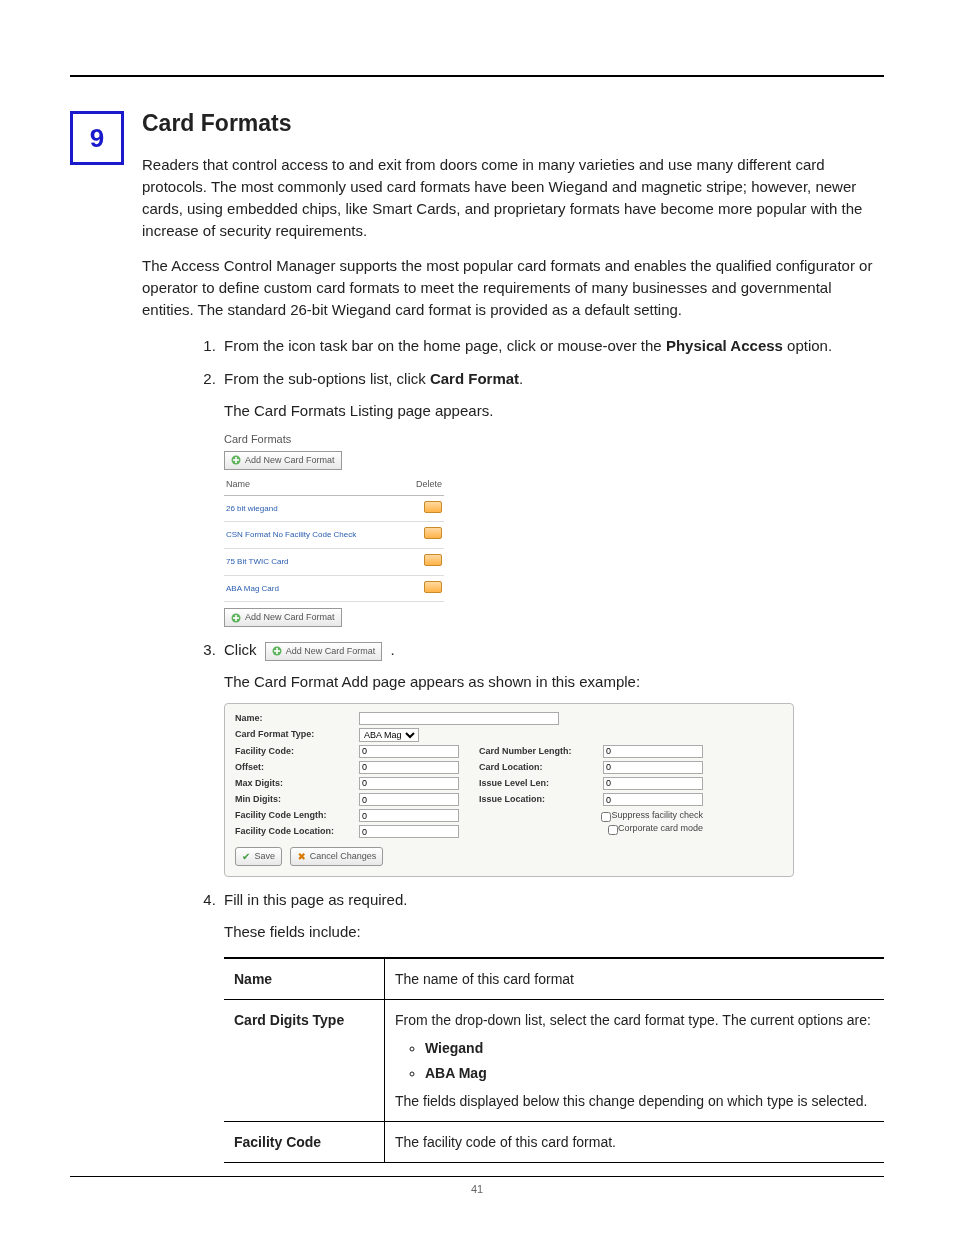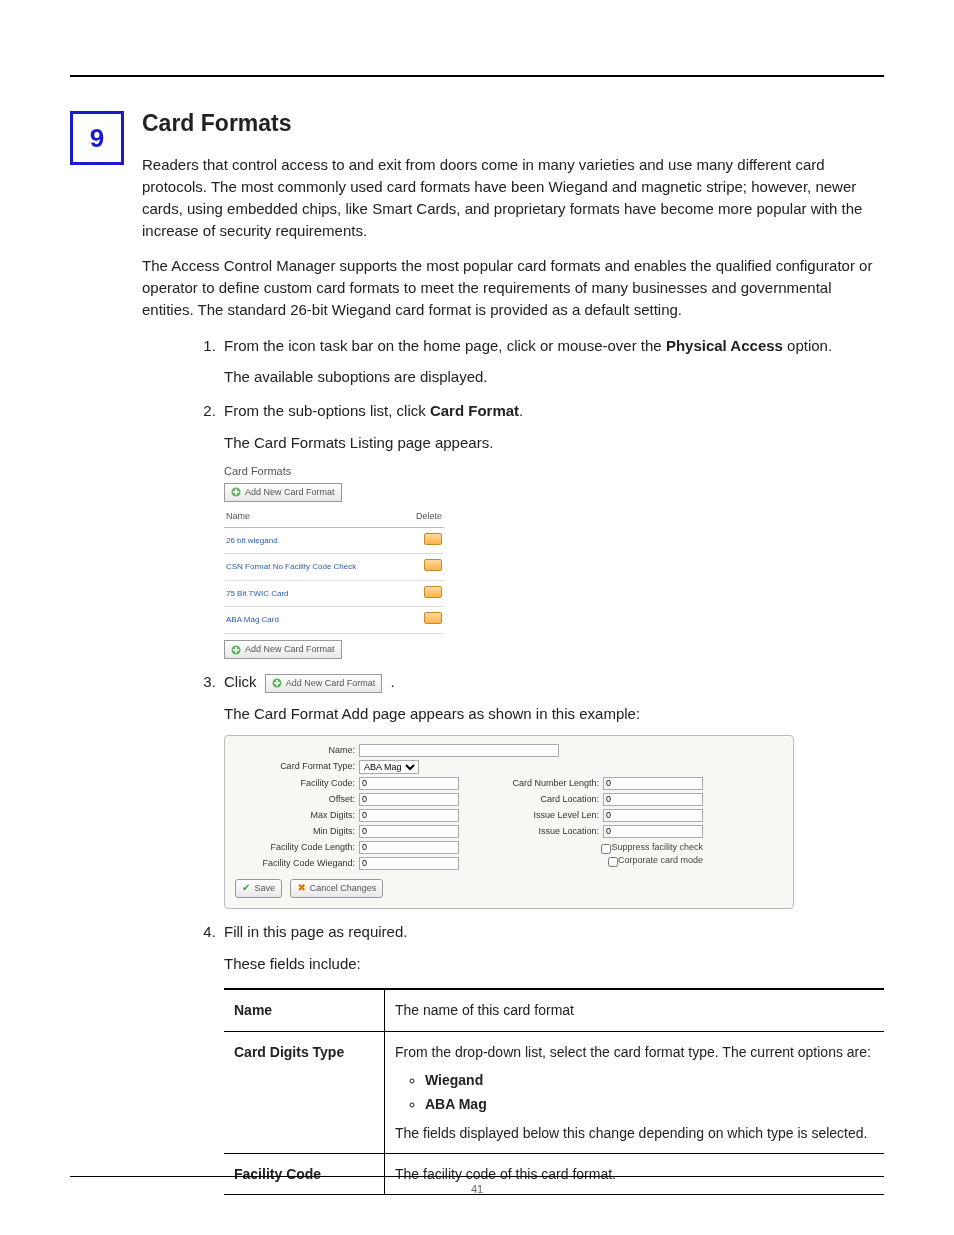--- a/index.html
+++ b/index.html
@@ -131,23 +131,23 @@
     box-sizing: border-box;
   }
   .form-row {
     display: flex;
     align-items: center;
     margin-bottom: 3px;
     gap: 4px;
   }
   .form-label {
     width: 120px;
-    text-align: right;
-    font-size: 9px;
-    font-weight: normal;
+    text-align: left;
+    font-size: 9px;
+    font-weight: bold;
     color: #333;
   }
   .form-input {
     border: 1px solid #aaa;
     background: #fff;
     height: 13px;
     width: 100px;
     font-size: 9px;
     padding: 0 2px;
     box-sizing: border-box;
@@ -227,21 +227,20 @@
     <div class="body-col">
       <h1 class="title">Card Formats</h1>
 
       <p>Readers that control access to and exit from doors come in many varieties and use many different card protocols. The most commonly used card formats have been Wiegand and magnetic stripe; however, newer cards, using embedded chips, like Smart Cards, and proprietary formats have become more popular with the increase of security requirements.</p>
       <p>The Access Control Manager supports the most popular card formats and enables the qualified configurator or operator to define custom card formats to meet the requirements of many businesses and governmental entities. The standard 26-bit Wiegand card format is provided as a default setting.</p>
 
       <ol class="steps">
 
         <li>
           <span>From the icon task bar on the home page, click or mouse-over the </span><span class="bold">Physical Access</span><span> option.</span>
-          <p>The available suboptions are displayed.</p>
         </li>
 
         <li>
           <span>From the sub-options list, click </span><span class="bold">Card Format</span><span>.</span>
           <p>The Card Formats Listing page appears.</p>
 
           
           <div class="listing-shot">
             <div class="listing-title">Card Formats</div>
             <span class="add-btn">
@@ -328,21 +327,21 @@
                   </div>
                 <div class="form-row">
                     <span class="form-label">Min Digits:</span>
                     <input class="form-input" value="0" style="">
                   </div>
                 <div class="form-row">
                     <span class="form-label">Facility Code Length:</span>
                     <input class="form-input" value="0" style="">
                   </div>
                 <div class="form-row">
-                    <span class="form-label">Facility Code Wiegand:</span>
+                    <span class="form-label">Facility Code Location:</span>
                     <input class="form-input" value="0" style="">
                   </div>
               </div>
               <div class="col-f">
                 <div class="form-row">
                     <span class="form-label">Card Number Length:</span>
                     <input class="form-input" value="0" style="">
                   </div>
                 <div class="form-row">
                     <span class="form-label">Card Location:</span>

